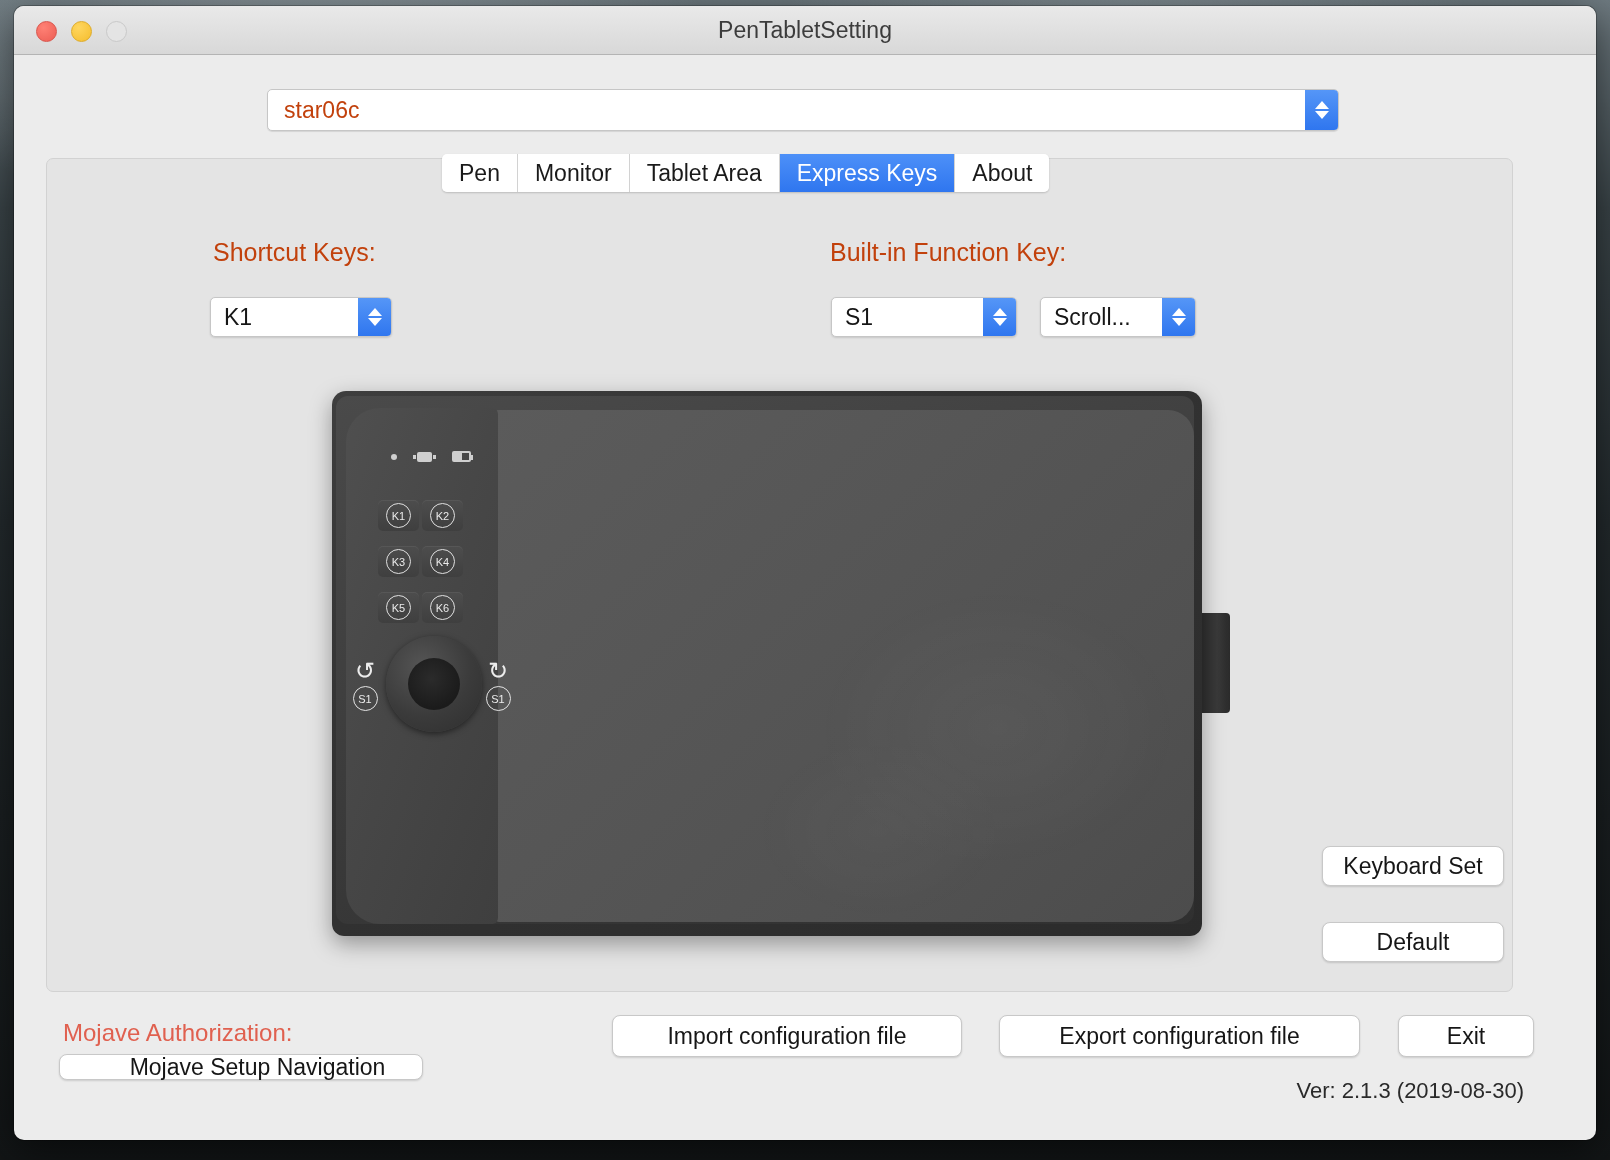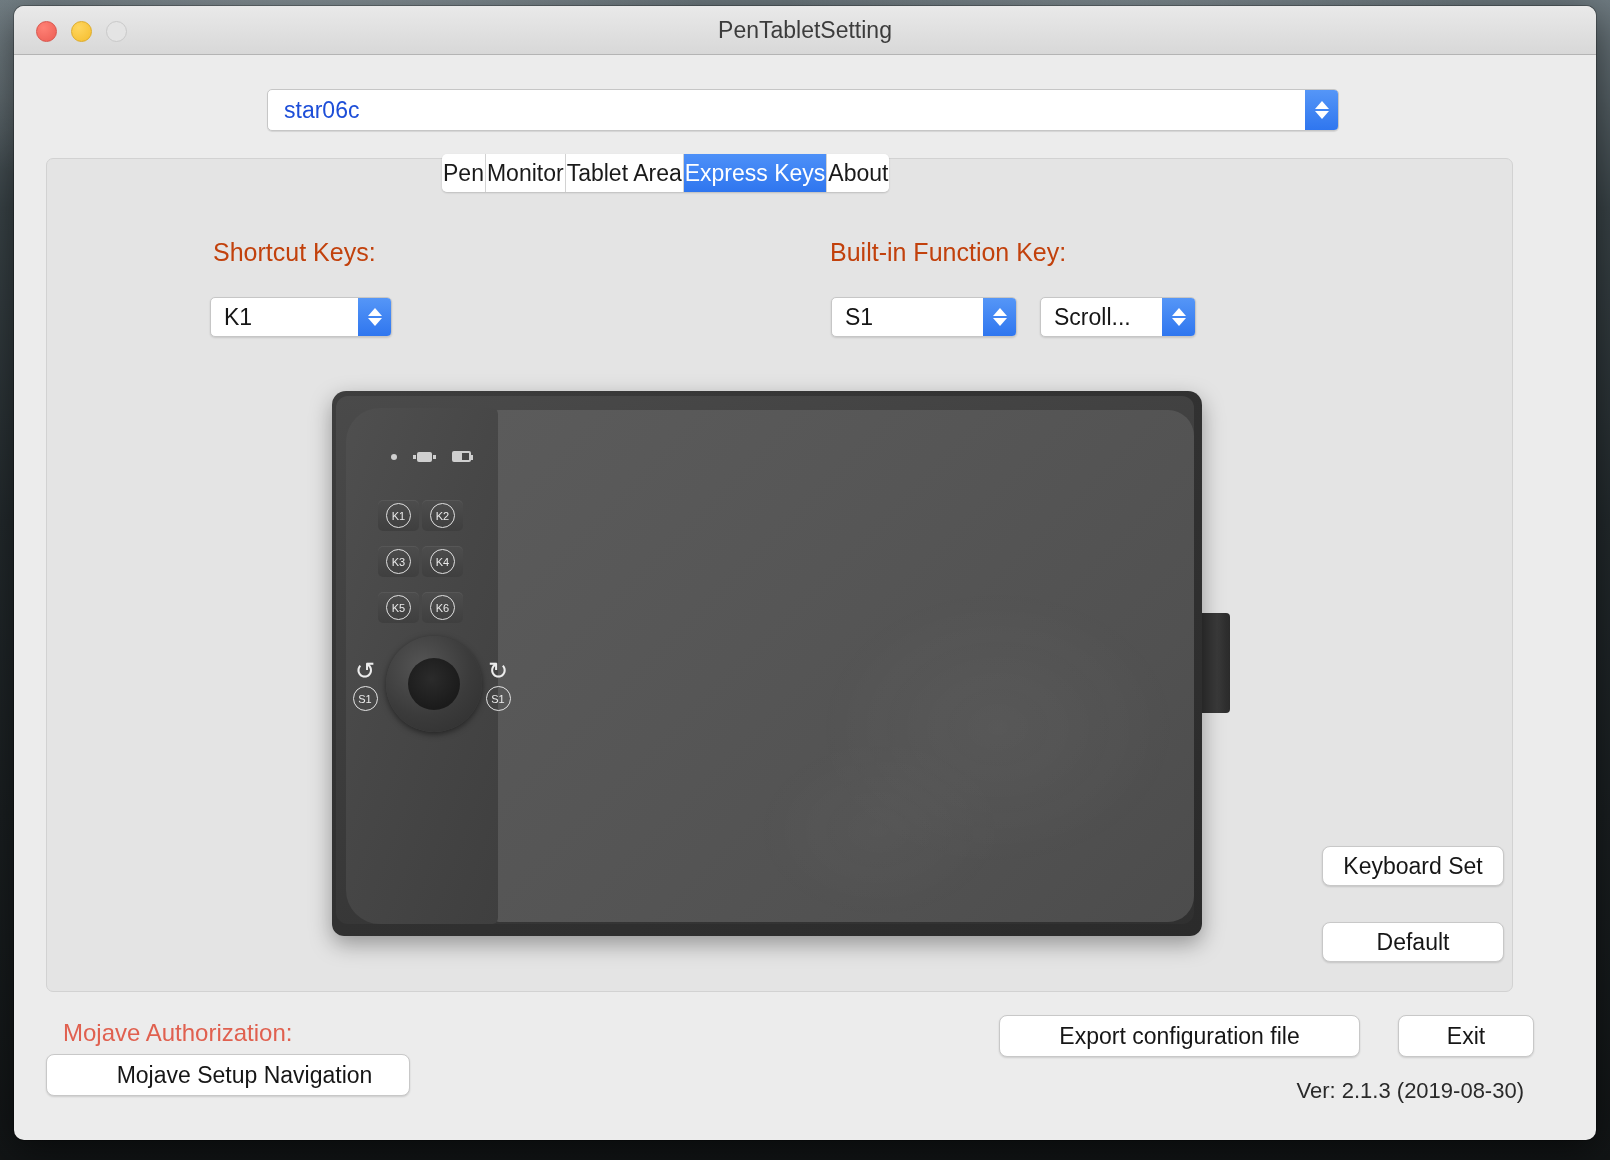--- a/index.html
+++ b/index.html
@@ -82,21 +82,21 @@
     box-shadow: 0 1px 1px rgba(0,0,0,.10);
     box-sizing: border-box;
   }
   .combo .value {
     position: absolute;
     left: 16px;
     top: 0; bottom: 0;
     display: flex;
     align-items: center;
     font-size: 23px;
-    color: #1d4ed8;
+    color: #c2410c;
     white-space: nowrap;
     overflow: hidden;
   }
   .stepper {
     position: absolute;
     right: 0; top: 0; bottom: 0;
     width: 33px;
     background: linear-gradient(180deg,#5596f7,#2f76ef);
     border-radius: 0 4px 4px 0;
     display: flex;
@@ -125,21 +125,21 @@
     box-shadow: 0 1px 2px rgba(0,0,0,.18);
     z-index: 5;
   }
   .tab {
     background: #ffffff;
     color: #1a1a1a;
     font-size: 23px;
     display: flex;
     align-items: center;
     justify-content: center;
-    padding: 0 1px;
+    padding: 0 17px;
     border-right: 1px solid #d2d2d2;
     box-sizing: border-box;
   }
   .tab:last-child { border-right: none; }
   .tab.active {
     background: linear-gradient(180deg,#4d90f8,#2f76ef);
     color: #ffffff;
   }
 
   
@@ -339,21 +339,21 @@
   #btn-default {
     position:absolute; left: 1275px; top: 763px; width: 182px; height: 40px;
   }
 
   
   #auth-label {
     position:absolute; left: 49px; top: 1013px;
     font-size: 24px; color: #e0604f;
   }
   #btn-mojave {
-    position:absolute; left: 32px; top: 1048px; width: 364px; height: 42px; padding-left: 33px;
+    position:absolute; left: 45px; top: 1048px; width: 364px; height: 26px; padding-left: 33px;
   }
   #btn-import {
     position:absolute; left: 598px; top: 1009px; width: 350px; height: 42px;
   }
   #btn-export {
     position:absolute; left: 985px; top: 1009px; width: 361px; height: 42px;
   }
   #btn-exit {
     position:absolute; left: 1384px; top: 1009px; width: 136px; height: 42px;
   }
@@ -478,17 +478,18 @@
       </div>
     </div>
 
     <div class="btn" id="btn-keyboard-set">Keyboard Set</div>
     <div class="btn" id="btn-default">Default</div>
 
   </div>
 
   <div id="auth-label">Mojave Authorization:</div>
   <div class="btn" id="btn-mojave">Mojave Setup Navigation</div>
+  <div class="btn" id="btn-import">Import configuration file</div>
   <div class="btn" id="btn-export">Export configuration file</div>
   <div class="btn" id="btn-exit">Exit</div>
   <div id="version">Ver: 2.1.3 (2019-08-30)</div>
 
 </div>
 
 </body></html>

